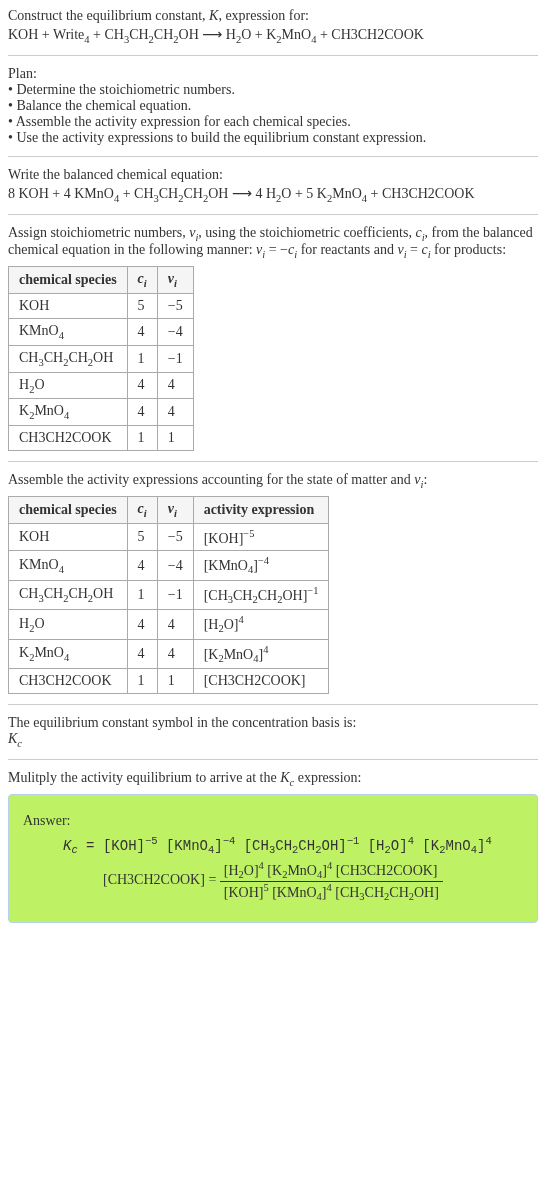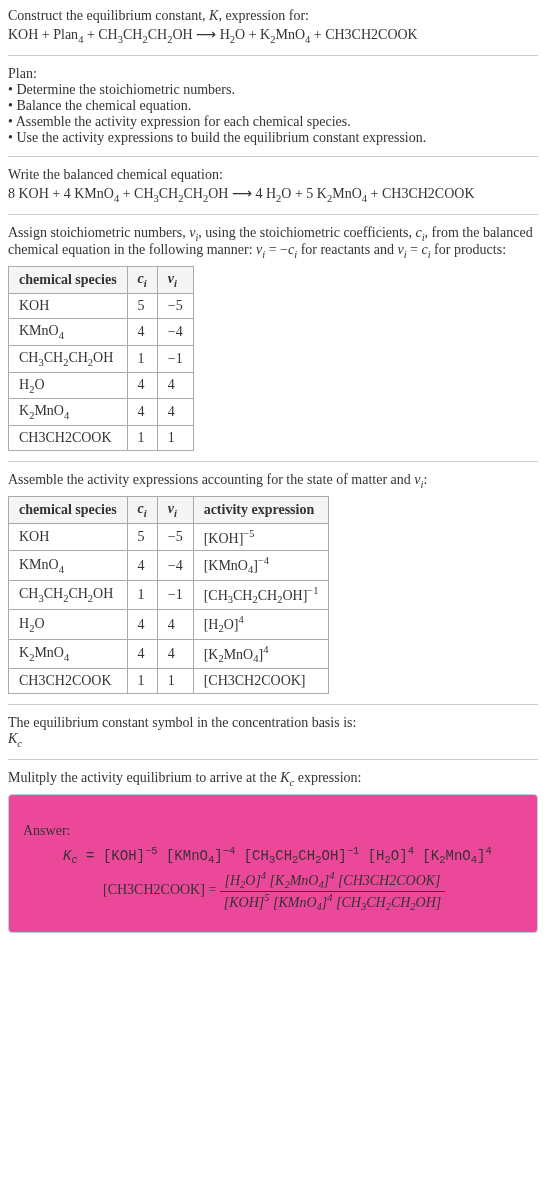--- a/index.html
+++ b/index.html
@@ -15,46 +15,46 @@
   hr { border: none; border-top: 1px solid #ccc; margin: 10px 0; }
   table.data { border-collapse: collapse; margin-top: 6px; }
   table.data td, table.data th {
     border: 1px solid #aaa;
     padding: 4px 10px;
     font-weight: normal;
     text-align: left;
   }
   table.data th { background: #f5f5f5; font-weight: bold; }
   .answer {
-    background: #ec4899;
+    background: #bef264;
     border: 1px solid #b8d0e8;
-    padding: 28px 14px 18px 14px;
+    padding: 18px 14px 18px 14px;
     border-radius: 4px;
     margin-top:6px;
   }
   .sub { vertical-align: sub; font-size: 0.75em; }
   .sup { vertical-align: super; font-size: 0.75em; }
   .ital { font-style: italic; }
   .nowrap { white-space: nowrap; }
   .indent { padding-left: 40px; font-family: Liberation Mono, monospace; }
   .indent2 { padding-left: 80px; }
-  .frac { display:inline-block; text-align:center; vertical-align:middle;font-style:italic; }
+  .frac { display:inline-block; text-align:left; vertical-align:middle; }
   .frac .num { display:block; border-bottom:1px solid #333; padding:0 4px;}
   .frac .den { display:block; padding:0 4px;}
   .eq-line { margin: 2px 0; }
 </style>
 </head>
 <body>
 
 <div class="block">
   <div>
     <span>Construct the equilibrium constant, </span><span class="ital">K</span><span>, expression for:</span>
   </div>
   <div class="eq-line nowrap">
-    <span>KOH + Plan</span><span class="sub">4</span><span> + CH</span><span class="sub">3</span><span>CH</span><span class="sub">2</span><span>CH</span><span class="sub">2</span><span>OH</span><span> ⟶ </span><span>H</span><span class="sub">2</span><span>O + K</span><span class="sub">2</span><span>MnO</span><span class="sub">4</span><span> + CH3CH2COOK</span>
+    <span>KOH + Write</span><span class="sub">4</span><span> + CH</span><span class="sub">3</span><span>CH</span><span class="sub">2</span><span>CH</span><span class="sub">2</span><span>OH</span><span> ⟶ </span><span>H</span><span class="sub">2</span><span>O + K</span><span class="sub">2</span><span>MnO</span><span class="sub">4</span><span> + CH3CH2COOK</span>
   </div>
 </div>
 
 <hr>
 
 <div class="block">
   <div>Plan:</div>
   <div>• Determine the stoichiometric numbers.</div>
   <div>• Balance the chemical equation.</div>
   <div>• Assemble the activity expression for each chemical species.</div>

